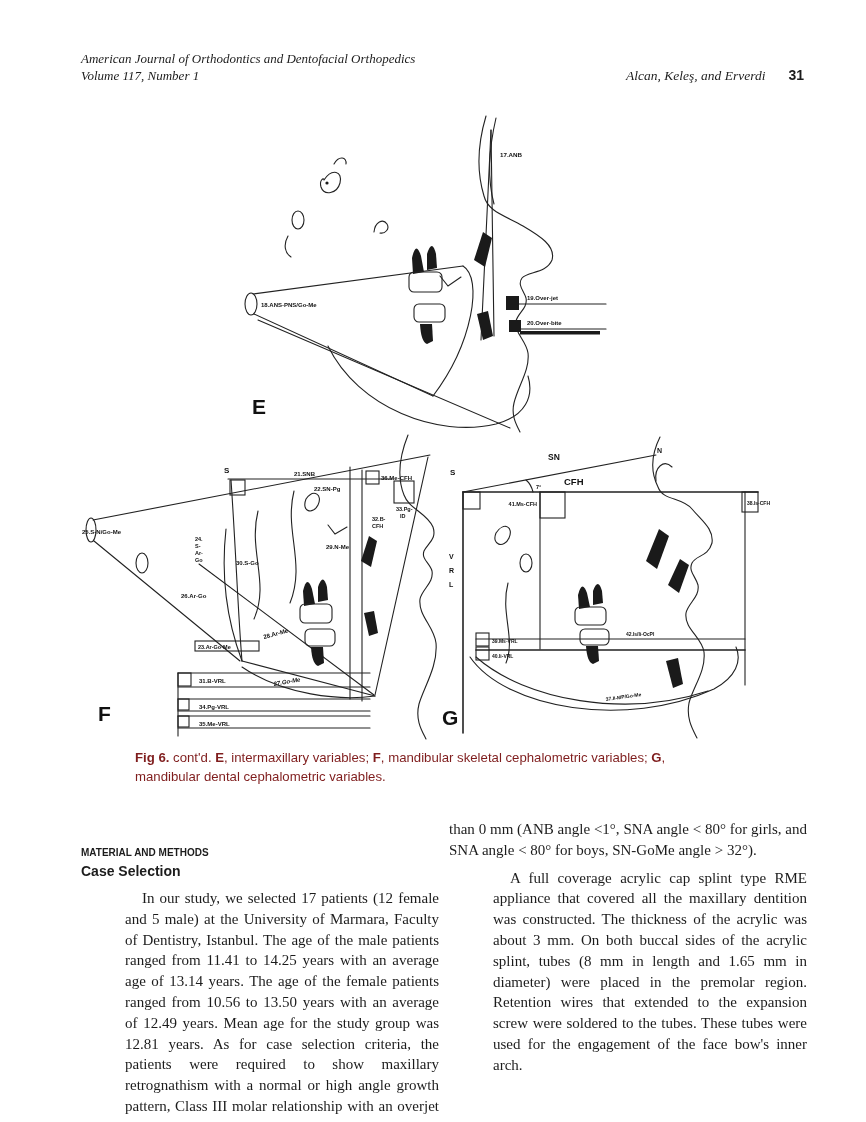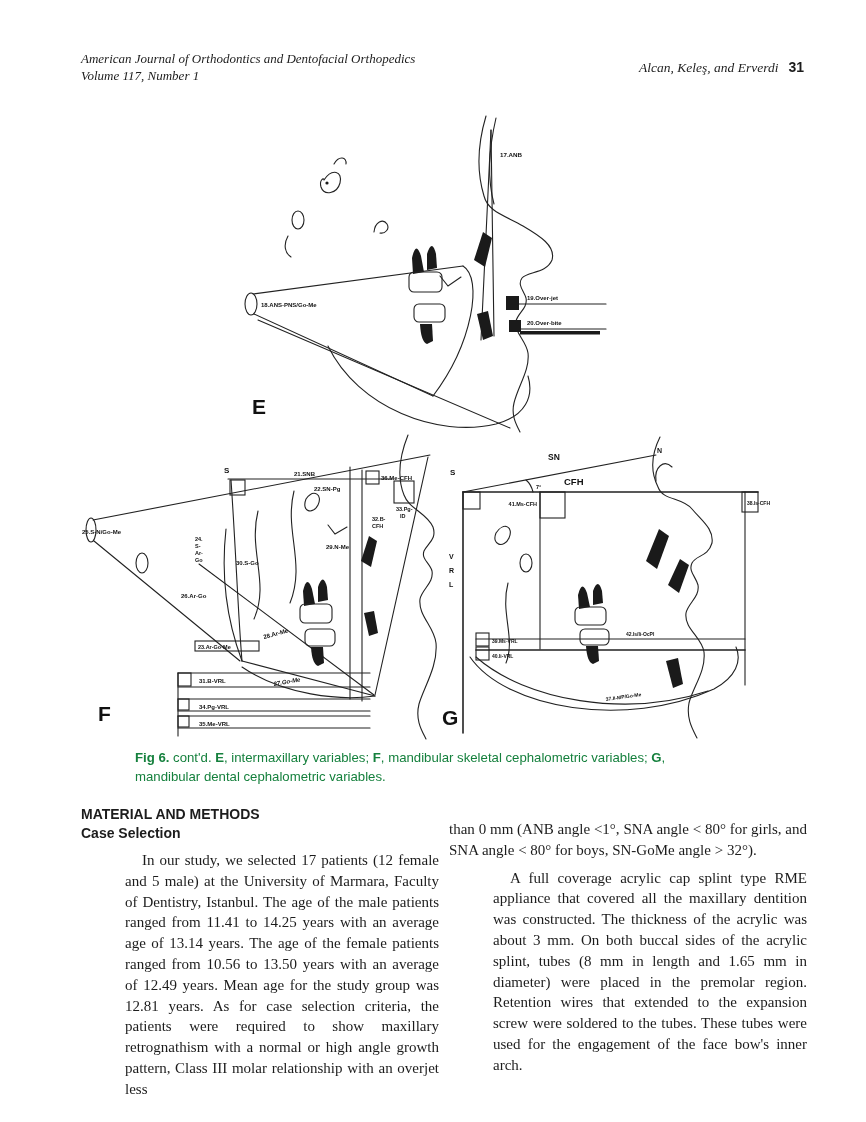--- a/index.html
+++ b/index.html
@@ -1,34 +1,34 @@
 <!DOCTYPE html>
 <html><head>
 <meta charset="utf-8">
 <style>
   html,body{margin:0;padding:0;background:#e8e8e8;}
   .page{position:relative;width:866px;height:1122px;background:#ffffff;overflow:hidden;
         font-family:"Liberation Serif",serif;color:#1c1c1c;}
   .header{position:absolute;top:50px;left:81px;right:62px;display:flex;
-          justify-content:space-between;align-items:center;}
+          justify-content:space-between;align-items:flex-end;}
   .header-left{font-style:italic;font-size:13px;line-height:17px;}
   .header-right{font-style:italic;font-size:13.5px;white-space:nowrap;}
   .pagenum{font-style:normal;font-weight:bold;font-family:"Liberation Sans",sans-serif;
-           font-size:14px;margin-left:10px;}
+           font-size:14px;margin-left:23px;}
   svg{position:absolute;}
   svg .lbl{font-family:"Liberation Sans",sans-serif;font-weight:bold;fill:#111;}
   svg .stroke{fill:none;stroke:#222;stroke-width:1.1;stroke-linecap:round;}
   svg .thick{stroke-width:1.6;}
   svg .ink{fill:#1a1a1a;stroke:none;}
   .caption{position:absolute;top:748px;left:135px;width:562px;
-           font-family:"Liberation Sans",sans-serif;font-size:13.2px;line-height:19px;color:#15803d;}
+           font-family:"Liberation Sans",sans-serif;font-size:13.2px;line-height:19px;color:#7f1d1d;}
   .caption .b{font-weight:bold;}
   .cols{position:absolute;top:805px;left:81px;width:726px;display:flex;gap:10px;}
   .col{width:358px;font-size:15px;line-height:20.8px;text-align:justify;}
-  .sec{font-family:"Liberation Sans",sans-serif;font-weight:bold;font-size:14px;line-height:19px;}
+  .sec{font-family:"Liberation Sans",sans-serif;font-weight:bold;font-size:10px;line-height:19px;margin-top:38px;}
   .subsec{font-family:"Liberation Sans",sans-serif;font-weight:bold;font-size:14px;line-height:19px;}
   .mt{margin-top:15px;}
   p{margin:0;}
   p.indent{text-indent:17px;margin-top:7px;margin-left:44px;}
   p.cont{margin-top:14px;}
 </style>
 </head>
 <body>
 
 <div class="page">

